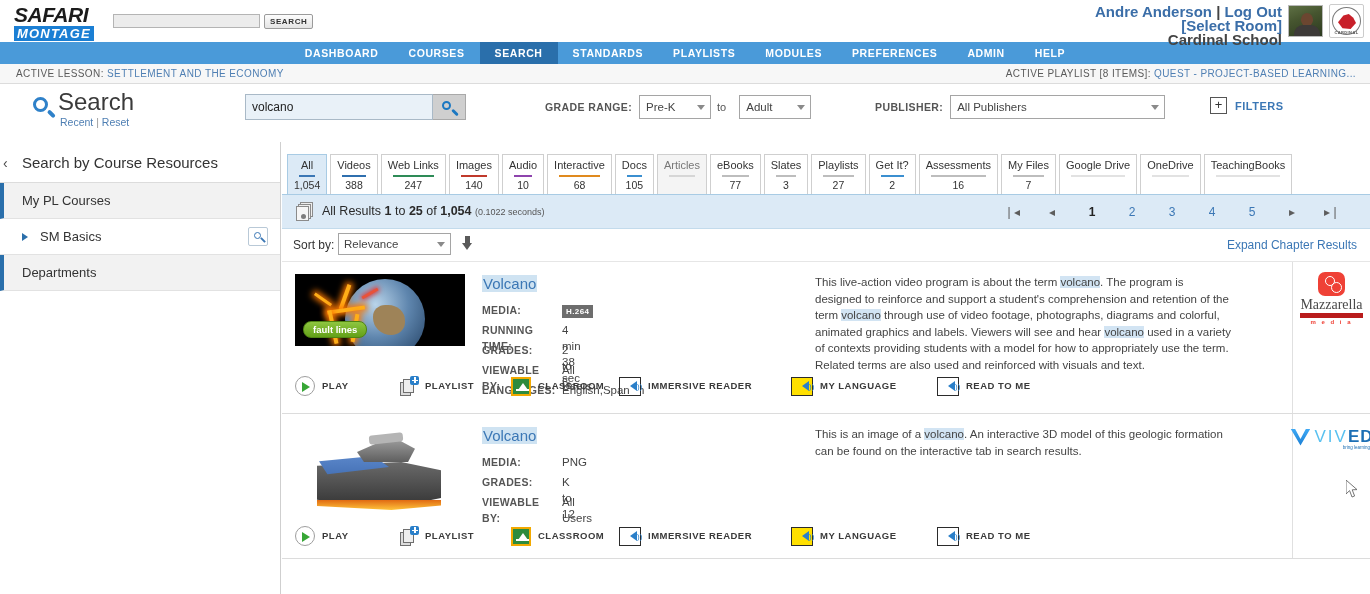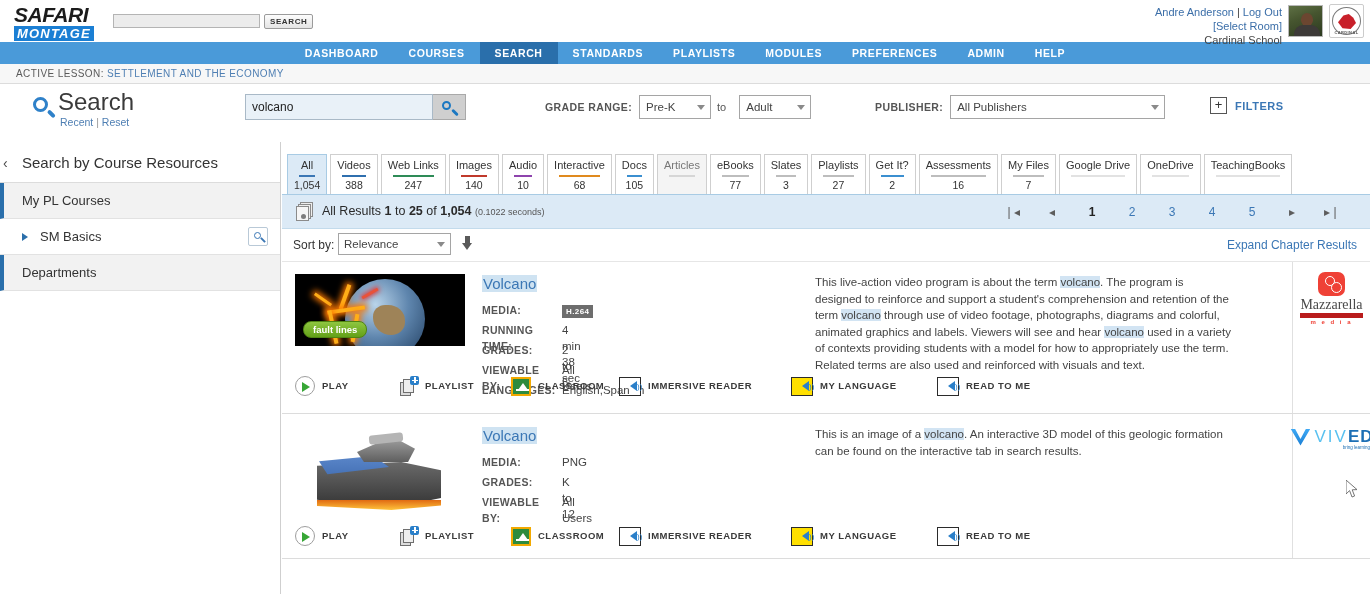--- a/index.html
+++ b/index.html
@@ -31,21 +31,21 @@
   .topsearch-btn {
     position:absolute; left:264px; top:14px;
     height:15px; padding:0 5px;
     background:linear-gradient(#fdfdfd,#e4e4e4);
     border:1px solid #9b9b9b; border-radius:2px;
     font:700 8px/14px "Liberation Sans", sans-serif;
     letter-spacing:0.6px; color:#333; text-align:center;
   }
   .userbox {
     position:absolute; right:88px; top:5px;
-    text-align:right; font-size:11px; color:#4a6b9a; line-height:14px;
+    text-align:right; font-size:15px; color:#4a6b9a; line-height:14px;font-weight:bold;
   }
   .userbox a { color:#3b6ea8; text-decoration:none; }
   .userbox .plain { color:#444; }
   .avatar {
     position:absolute; right:47px; top:5px; width:35px; height:32px;
     border:1px solid #b9b9b9; overflow:hidden;
     background:linear-gradient(160deg,#5e7044 0%,#46552f 40%,#2c3a20 100%);
   }
   .avatar .head {
     position:absolute; left:12px; top:7px; width:12px; height:13px;
@@ -485,20 +485,24 @@
   <div class="item">PREFERENCES</div>
   <div class="item">ADMIN</div>
   <div class="item">HELP</div>
 </div>
 
 <div class="strip">
   <div class="left">
     <span>ACTIVE LESSON:</span>
     <a>SETTLEMENT AND THE ECONOMY</a>
   </div>
+  <div class="right">
+    <span>ACTIVE PLAYLIST [8 ITEMS]:</span>
+    <a>QUEST - PROJECT-BASED LEARNING...</a>
+  </div>
 </div>
 
 <div class="searchhdr">
   <div class="mag"></div>
   <div class="searchword">Search</div>
   <div class="subl">
     <a style="color:#4f7fb3;text-decoration:none">Recent</a>
     <span>|</span>
     <a style="color:#4f7fb3;text-decoration:none">Reset</a>
   </div>

